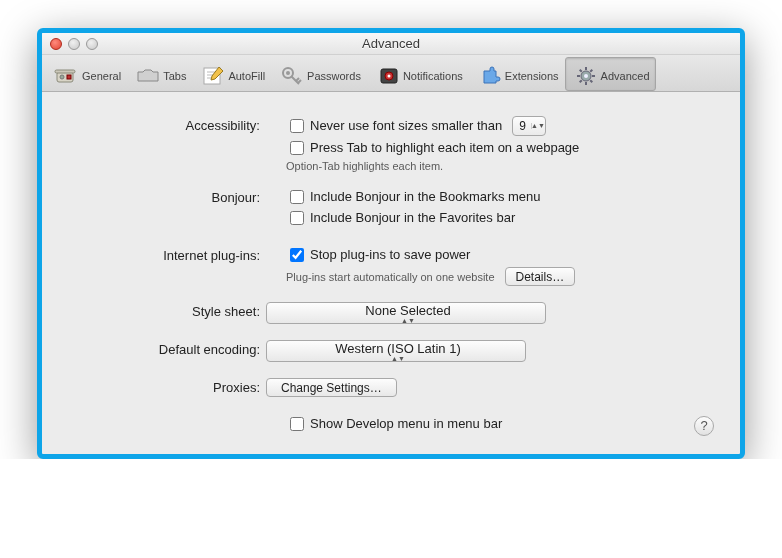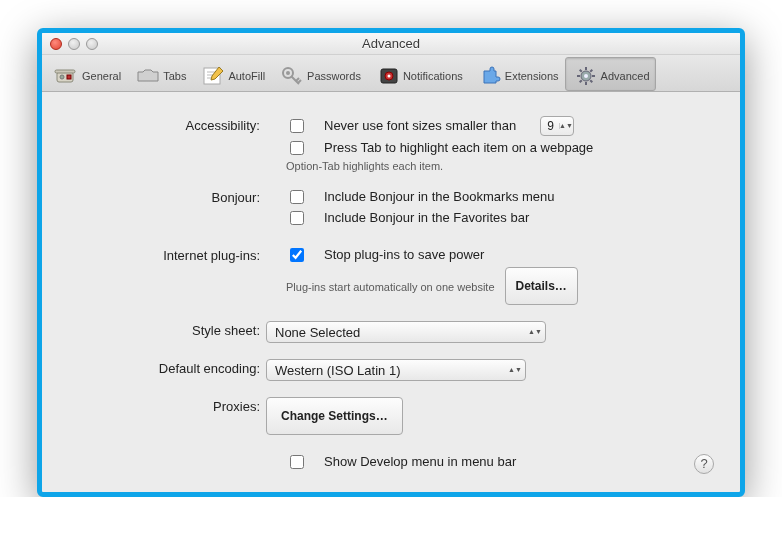--- a/index.html
+++ b/index.html
@@ -89,21 +89,21 @@
   text-align: right;
   padding-right: 6px;
   padding-top: 2px;
 }
 .rcontent {
   flex: 1;
 }
 .chkline {
   display: flex;
   align-items: center;
-  gap: 20px;
+  gap: 6px;
   margin-bottom: 3px;
   line-height: 18px;
   padding-left: 24px;
 }
 input[type="checkbox"] {
   width: 14px; height: 14px;
   margin: 0;
 }
 .hint {
   font-size: 11px;
@@ -138,40 +138,40 @@
   display: flex;
   align-items: center;
   height: 22px;
   border: 1px solid #a8a8a8;
   border-radius: 4px;
   background: linear-gradient(#fdfdfd,#e8e8e8);
   padding: 0 4px 0 8px;
   font-size: 13px;
   min-width: 260px;
   justify-content: space-between;
+  flex-direction: column;
 }
 .popup .arrows {
   width: 12px;
   display: flex;
   flex-direction: column;
   align-items: center;
   font-size: 7px;
   line-height: 6px;
   color: #555;
 }
 .btn {
   display: inline-flex;
   align-items: center;
-  height: 38px;
+  height: 19px;
   border: 1px solid #a8a8a8;
   border-radius: 4px;
   background: linear-gradient(#fdfdfd,#e8e8e8);
   padding: 0 10px;
   font-size: 12px;
-  font-weight: bold;
 }
 .details-row {
   display: flex;
   align-items: center;
   margin-top: 2px;
 }
 .details-row .hint { margin-left: 20px; }
 .bottom {
   display: flex;
   align-items: center;

